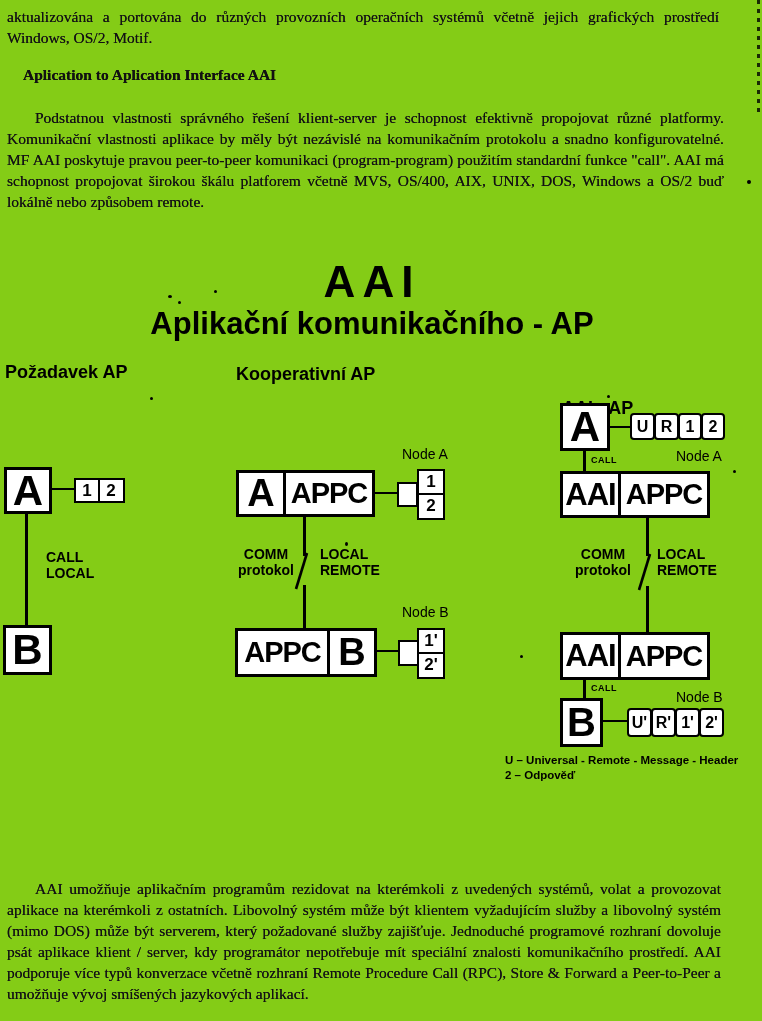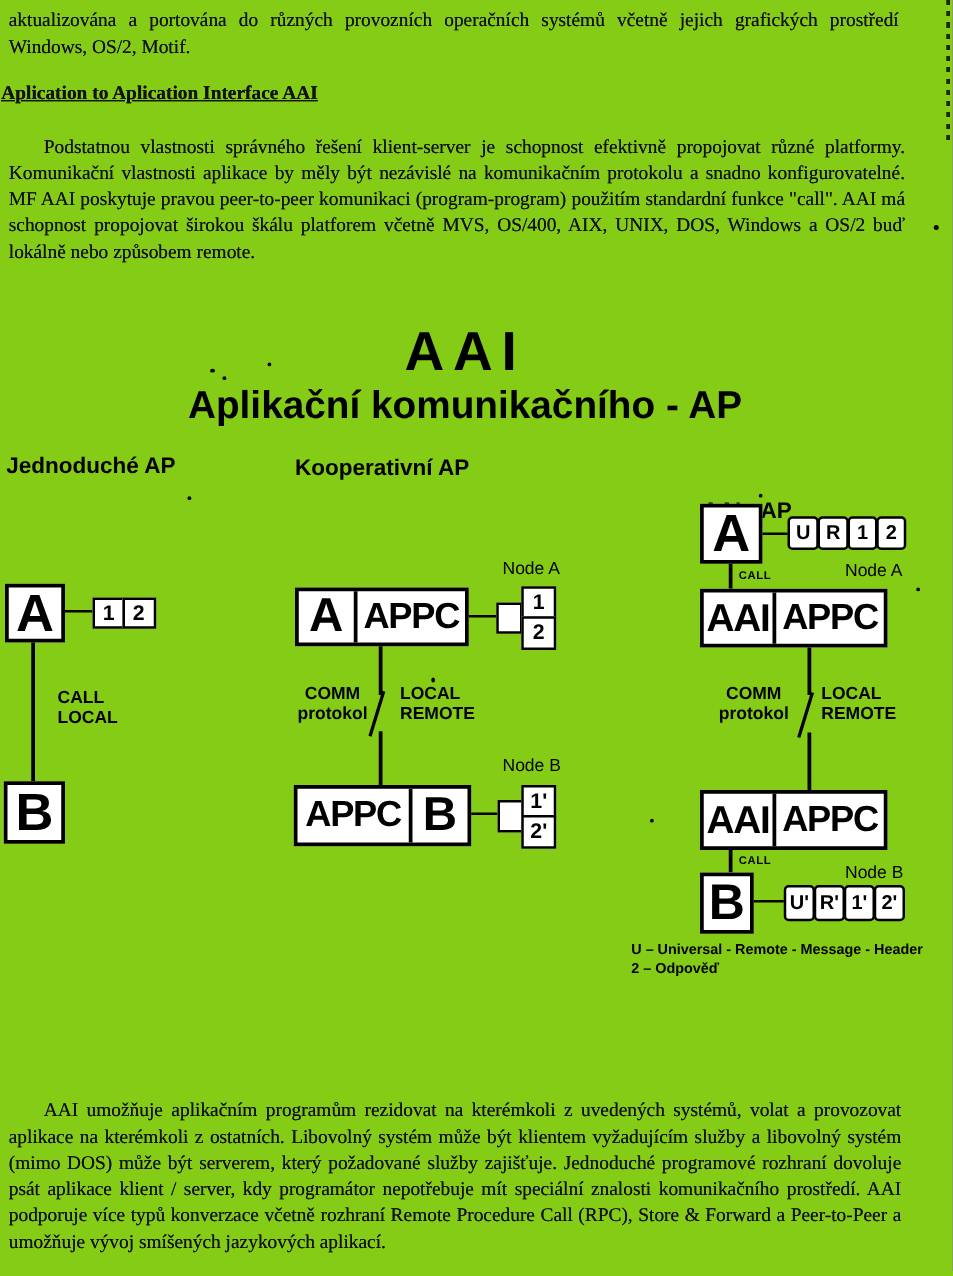--- a/index.html
+++ b/index.html
@@ -44,27 +44,27 @@
   .noise{position:absolute;background:#000;border-radius:50%;}
   .edge-noise{position:absolute;left:757px;top:0;width:3px;height:112px;
         background:repeating-linear-gradient(#000 0 4px,transparent 4px 9px);opacity:.8;}
 </style>
 </head>
 <body>
 
 <div class="page">
 
   <div class="para" style="left:7px;top:6px;width:712px;">aktualizována a portována do různých provozních operačních systémů včetně jejich grafických prostředí Windows, OS/2, Motif.</div>
-  <div class="heading" style="left:1px;top:66px;text-decoration:underline;">Aplication to Aplication Interface AAI</div>
+  <div class="heading" style="left:23px;top:66px;">Aplication to Aplication Interface AAI</div>
   <div class="para indent" style="left:7px;top:107px;width:717px;">Podstatnou vlastnosti správného řešení klient-server je schopnost efektivně propojovat různé platformy. Komunikační vlastnosti aplikace by měly být nezávislé na komunikačním protokolu a snadno konfigurovatelné. MF AAI poskytuje pravou peer-to-peer komunikaci (program-program) použitím standardní funkce "call". AAI má schopnost propojovat širokou škálu platforem včetně MVS, OS/400, AIX, UNIX, DOS, Windows a OS/2 buď lokálně nebo způsobem remote.</div>
 
   <div class="fig-title">AAI</div>
   <div class="fig-subtitle">Aplikační komunikačního - AP</div>
 
-  <div class="col-h" style="left:5px;top:362px;">Jednoduché AP</div>
+  <div class="col-h" style="left:5px;top:362px;">Požadavek AP</div>
   <div class="col-h" style="left:236px;top:364px;">Kooperativní AP</div>
   <div class="col-h" style="left:562px;top:366px;margin-top:32px;">AAI - AP</div>
 
   <div class="box" style="left:4px;top:467px;width:48px;height:47px;font-size:42px;">
     <span>A</span>
   </div>
   <div class="hline" style="left:52px;top:488px;width:22px;height:2px;"></div>
   <div class="cells h" style="left:74px;top:478px;">
     <div class="cell" style="width:26px;height:25px;">1</div>
     <div class="cell" style="width:27px;height:25px;">2</div>

